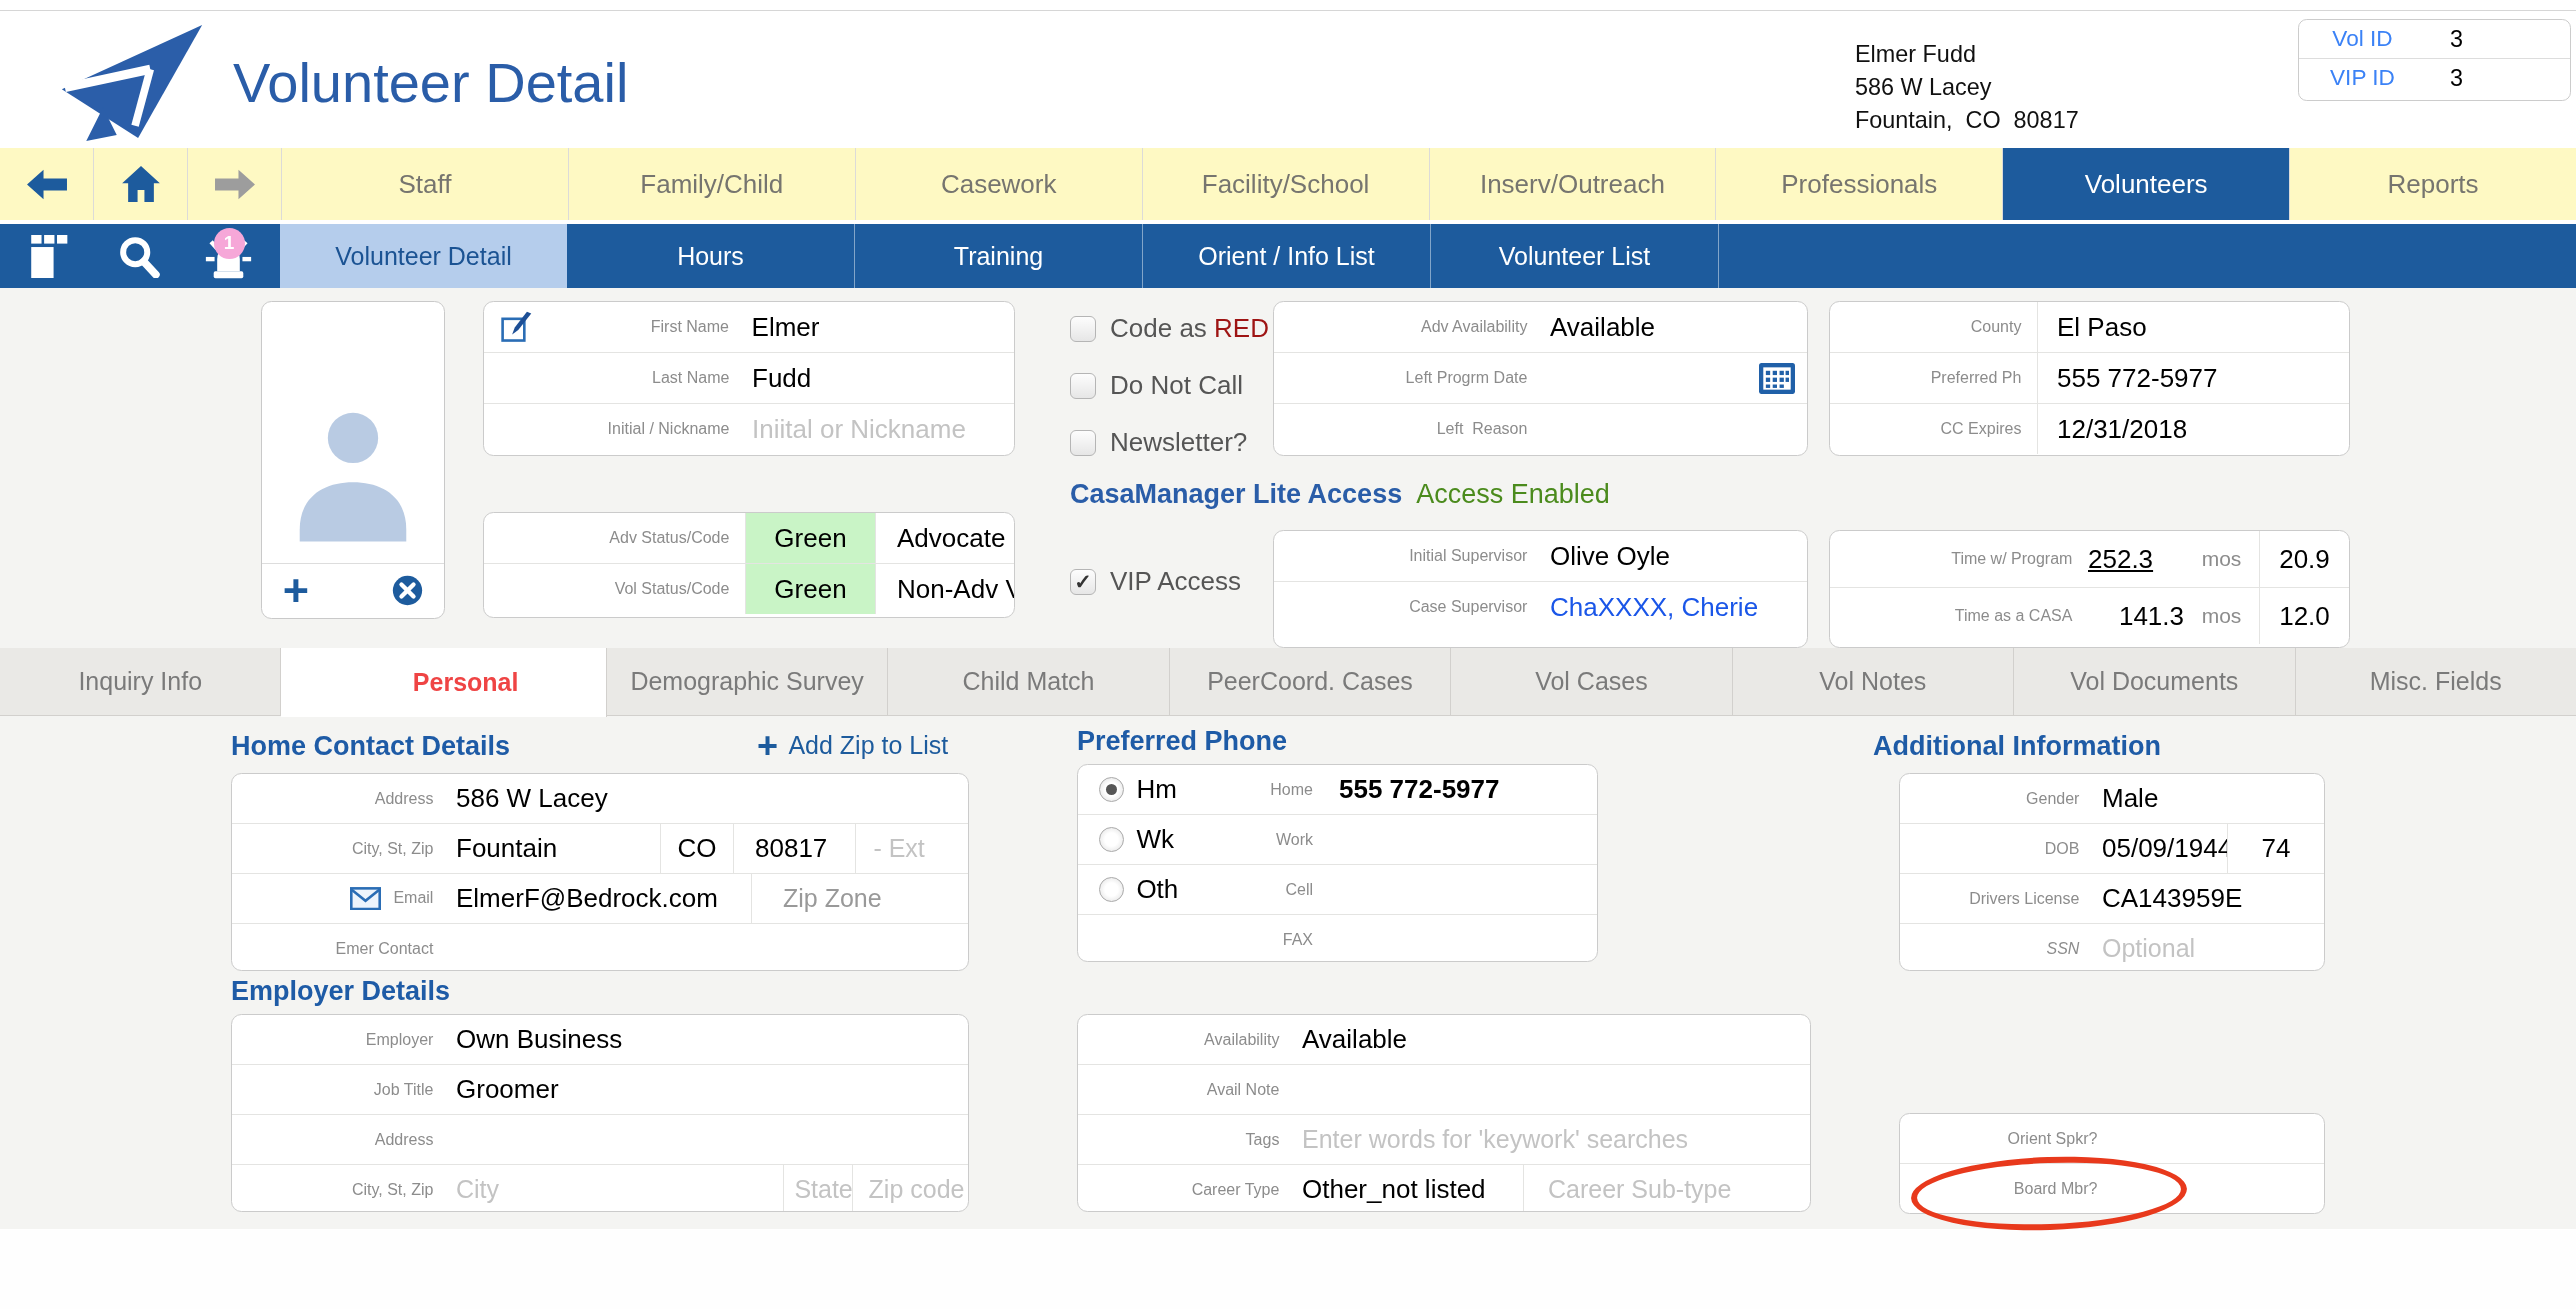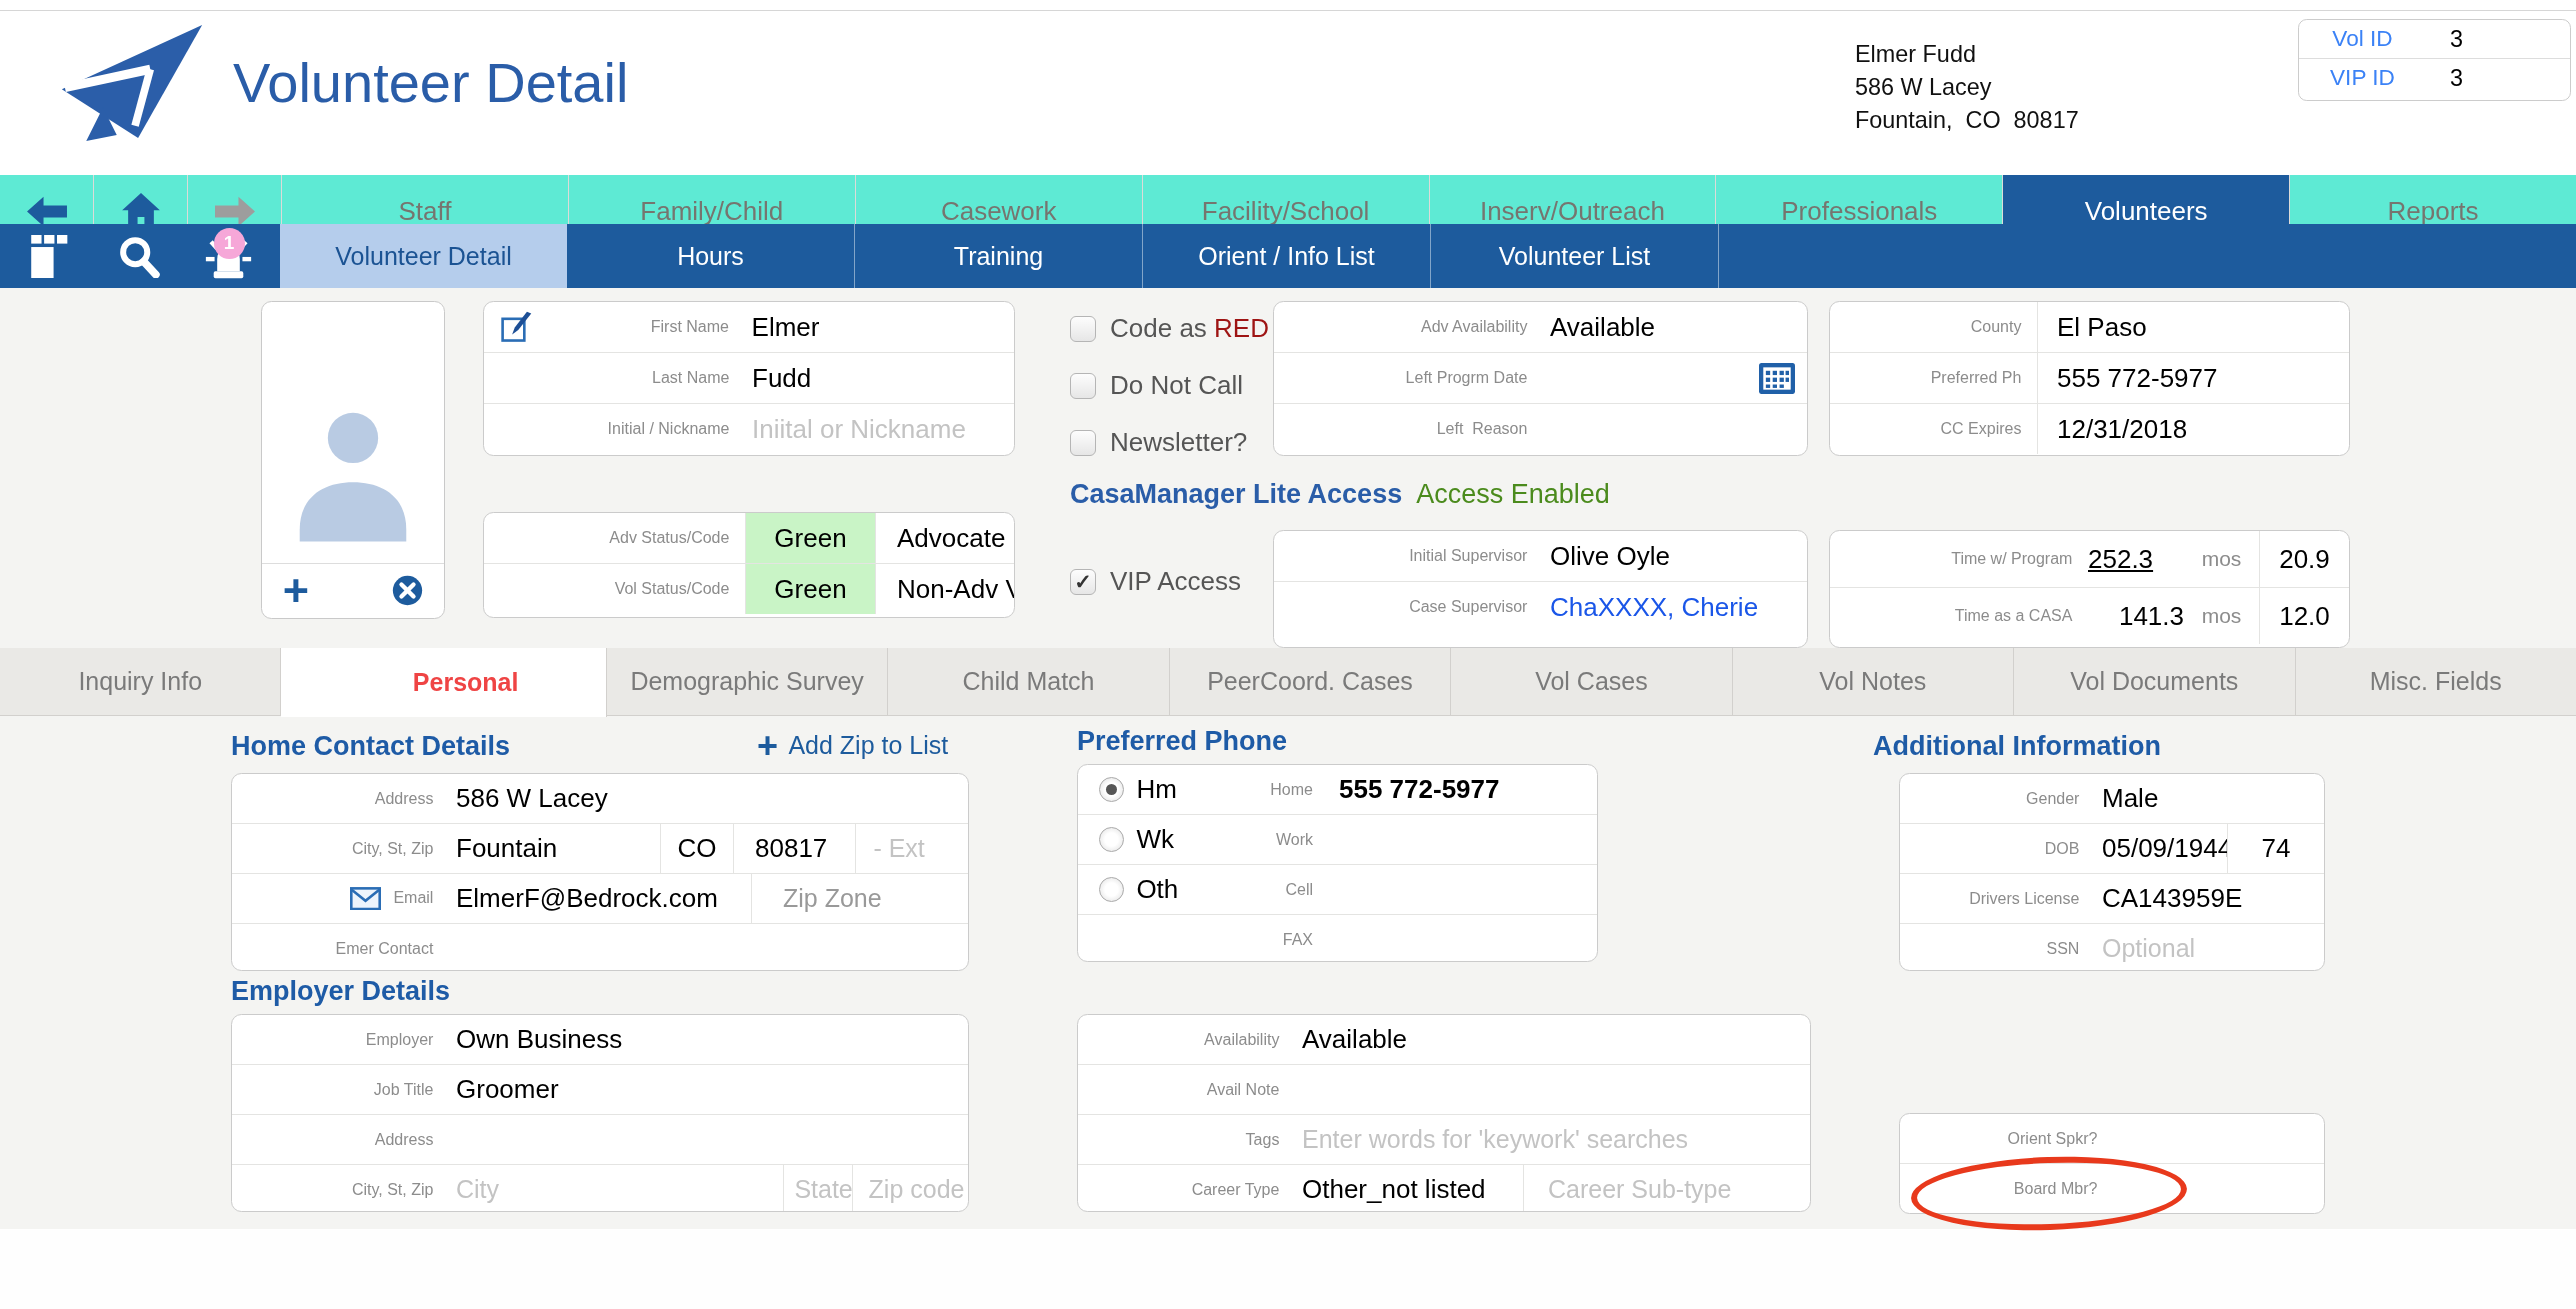--- a/index.html
+++ b/index.html
@@ -11,21 +11,21 @@
   .brand-title{position:absolute;left:233px;top:50px;font-size:56px;color:#2a5da8;letter-spacing:0;}
   .logo{position:absolute;left:45px;top:19px;width:174px;height:122px;}
   .addr{position:absolute;left:1855px;top:38px;font-size:23.4px;color:#111;line-height:33px;}
   .idsbox{position:absolute;left:2298px;top:19px;width:271px;height:80px;background:#fff;border:1.7px solid #ccc;border-radius:8.7px;overflow:hidden;}
   .idrow{display:flex;align-items:center;height:38px;}
   .idrow + .idrow{border-top:1.7px solid #ddd;}
   .idlbl{width:127px;text-align:center;color:#3b82f6;font-size:22.6px;}
   .idval{padding-left:24px;color:#000;font-size:23.4px;}
 
   
-  .mainnav{position:absolute;left:0;top:148px;width:2576px;height:72px;display:flex;background:#5eead4;margin-top:27px;}
+  .mainnav{position:absolute;left:0;top:148px;width:2576px;height:72px;display:flex;background:#fef9c3;}
   .icab{width:93px;border-right:1.7px solid #dcdbd8;display:flex;align-items:center;justify-content:center;flex:none;}
   .mtab{flex:1;display:flex;align-items:center;justify-content:center;font-size:26px;color:#76756f;border-right:1.7px solid #dcdbd8;}
   .mtab:last-child{border-right:none;}
   .mtab.sel{background:#1d5b9d;color:#fff;}
   .subnav{position:absolute;left:0;top:224px;width:2576px;height:64px;background:#1d5b9d;display:flex;}
   .sicons{width:280px;flex:none;display:flex;align-items:center;justify-content:space-around;padding:0 7px;box-sizing:border-box;}
   .stab{width:287px;flex:none;display:flex;align-items:center;justify-content:center;font-size:25px;color:#fff;border-right:1.7px solid rgba(255,255,255,.45);}
   .stab.sel{background:#b5cdec;color:#1b5393;border-right:none;}
   .sicon{position:relative;width:54px;height:50px;display:flex;align-items:center;justify-content:center;cursor:pointer;}
   .badge{position:absolute;top:-3.5px;left:12px;width:31px;height:31px;border-radius:50%;background:#f6a7d8;color:#fff;font-size:19px;font-weight:bold;display:flex;align-items:center;justify-content:center;}
@@ -490,21 +490,21 @@
     <div class="row" style="height:49px;">
       <span class="flbl" style="width:195px;">DOB</span>
       <span class="fval">05/09/1944</span>
       <span class="cell" style="width:97px;justify-content:center;font-size:26px;color:#000;">74</span>
     </div>
     <div class="row" style="height:49px;">
       <span class="flbl" style="width:195px;">Drivers License</span>
       <span class="fval">CA143959E</span>
     </div>
     <div class="row" style="height:49px;">
-      <span class="flbl" style="width:195px;">SSN</span>
+      <span class="flbl" style="width:195px;font-style:italic;">SSN</span>
       <span class="fval phx" style="font-size:25px;">Optional</span>
     </div>
   </div>
 
   <div class="fs" style="left:1899px;top:1113px;width:426px;height:101px;">
     <div class="row" style="height:49px;">
       <span class="flbl" style="width:213px;">Orient Spkr?</span>
       <span class="fval"></span>
     </div>
     <div class="row" style="height:49px;">

